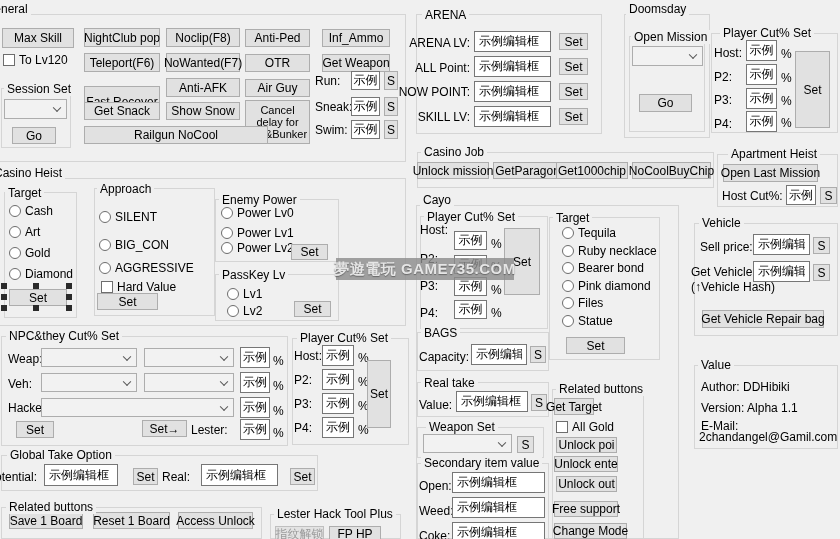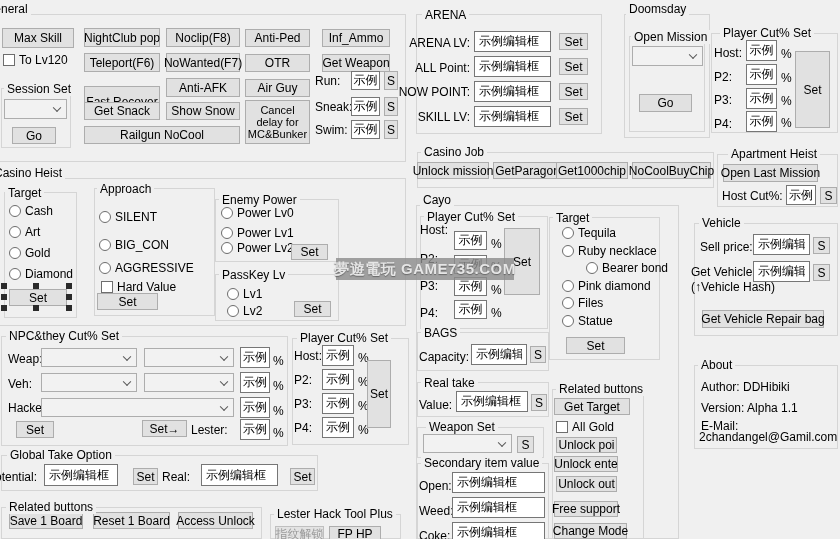--- a/index.html
+++ b/index.html
@@ -52,21 +52,21 @@
 <div class="btn" style="left:245px;top:54px;width:65px;height:18px">OTR</div>
 <div class="btn" style="left:322px;top:54px;width:68px;height:18px">Get Weapon</div>
 
 <div class="btn" style="left:84px;top:86px;width:76px;height:32px">Fast Recover</div>
 <div class="btn" style="left:166px;top:78px;width:74px;height:19px">Anti-AFK</div>
 <div class="btn" style="left:245px;top:79px;width:65px;height:18px">Air Guy</div>
 
 <div class="btn" style="left:84px;top:102px;width:76px;height:18px">Get Snack</div>
 <div class="btn" style="left:166px;top:102px;width:74px;height:18px">Show Snow</div>
 <div class="btn multi" style="left:245px;top:100px;width:65px;height:44px">Cancel delay for MC&amp;Bunker</div>
-<div class="btn" style="left:84px;top:126px;width:156px;height:18px">Railgun NoCool</div>
+<div class="btn" style="left:84px;top:126px;width:184px;height:18px">Railgun NoCool</div>
 
 <div class="lbl" style="left:315px;top:74px">Run:</div>
 <input class="txt sm" style="left: 351px; top: 71px; width: 29px; height: 19px;" value="示例">
 <div class="btn" style="left:384px;top:71px;width:14px;height:19px">S</div>
 <div class="lbl" style="left:315px;top:100px">Sneak:</div>
 <input class="txt sm" style="left: 351px; top: 97px; width: 29px; height: 19px;" value="示例">
 <div class="btn" style="left:384px;top:97px;width:14px;height:19px">S</div>
 <div class="lbl" style="left:315px;top:123px">Swim:</div>
 <input class="txt sm" style="left: 351px; top: 120px; width: 29px; height: 19px;" value="示例">
 <div class="btn" style="left:384px;top:120px;width:14px;height:19px">S</div>
@@ -226,21 +226,21 @@
 <div class="grp" style="left:549px;top:217px;width:111px;height:143px"></div>
 <div class="ttl" style="left:553px;top:211px">Target</div>
 <label class="radio" style="left:562px;top:226px">
     <span class="dot"></span>
     <span>Tequila</span>
   </label>
 <label class="radio" style="left:562px;top:244px">
     <span class="dot"></span>
     <span>Ruby necklace</span>
   </label>
-<label class="radio" style="left:586px;top:261px">
+<label class="radio" style="left:562px;top:261px">
     <span class="dot"></span>
     <span>Bearer bond</span>
   </label>
 <label class="radio" style="left:562px;top:279px">
     <span class="dot"></span>
     <span>Pink diamond</span>
   </label>
 <label class="radio" style="left:562px;top:296px">
     <span class="dot"></span>
     <span>Files</span>
@@ -274,21 +274,21 @@
 <div class="ttl" style="left:421px;top:456px">Secondary item value</div>
 <div class="lbl" style="left:419px;top:479px">Open:</div>
 <input class="txt" style="left: 452px; top: 472px; width: 93px; height: 21px;" value="示例编辑框">
 <div class="lbl" style="left:419px;top:504px">Weed:</div>
 <input class="txt" style="left: 452px; top: 497px; width: 93px; height: 21px;" value="示例编辑框">
 <div class="lbl" style="left:419px;top:529px">Coke:</div>
 <input class="txt" style="left: 452px; top: 522px; width: 93px; height: 21px;" value="示例编辑框">
 
 <div class="grp" style="left:552px;top:389px;width:92px;height:150px"></div>
 <div class="ttl" style="left:556px;top:382px">Related buttons</div>
-<div class="btn" style="left:554px;top:398px;width:76px;height:17px">Get Target</div>
+<div class="btn" style="left:554px;top:398px;width:40px;height:17px">Get Target</div>
 <label class="chk" style="left:556px;top:420px">
     <span class="box"></span>
     <span>All Gold</span>
   </label>
 <div class="btn" style="left:556px;top:437px;width:61px;height:16px">Unlock poi</div>
 <div class="btn" style="left:554px;top:456px;width:64px;height:16px">Unlock ente</div>
 <div class="btn" style="left:556px;top:476px;width:61px;height:16px">Unlock out</div>
 <div class="btn" style="left:554px;top:501px;width:64px;height:16px">Free support</div>
 <div class="btn" style="left:554px;top:523px;width:73px;height:16px">Change Mode</div>
 
@@ -365,19 +365,19 @@
 <div class="lbl" style="left:700px;top:240px">Sell price:</div>
 <input class="txt" style="left: 753px; top: 234px; width: 57px; height: 21px;" value="示例编辑框">
 <div class="btn" style="left:813px;top:237px;width:17px;height:17px">S</div>
 <div class="lbl" style="left:691px;top:265px">Get Vehicle:</div>
 <input class="txt" style="left: 753px; top: 261px; width: 57px; height: 21px;" value="示例编辑框">
 <div class="btn" style="left:813px;top:264px;width:17px;height:17px">S</div>
 <div class="lbl" style="left:691px;top:280px">(↑Vehicle Hash)</div>
 <div class="btn" style="left:702px;top:310px;width:122px;height:18px">Get Vehicle Repair bag</div>
 
 <div class="grp" style="left:694px;top:365px;width:144px;height:84px"></div>
-<div class="ttl" style="left:698px;top:358px">About</div>
+<div class="ttl" style="left:698px;top:358px">Value</div>
 <div class="lbl" style="left:701px;top:380px">Author: DDHibiki</div>
 <div class="lbl" style="left:701px;top:401px">Version: Alpha 1.1</div>
 <div class="lbl" style="left:701px;top:419px">E-Mail:</div>
 <div class="lbl" style="left:699px;top:430px">2chandangel@Gamil.com</div>
 
 <div class="wm">夢遊電玩 GAME735.COM</div>
 
 </body></html>

